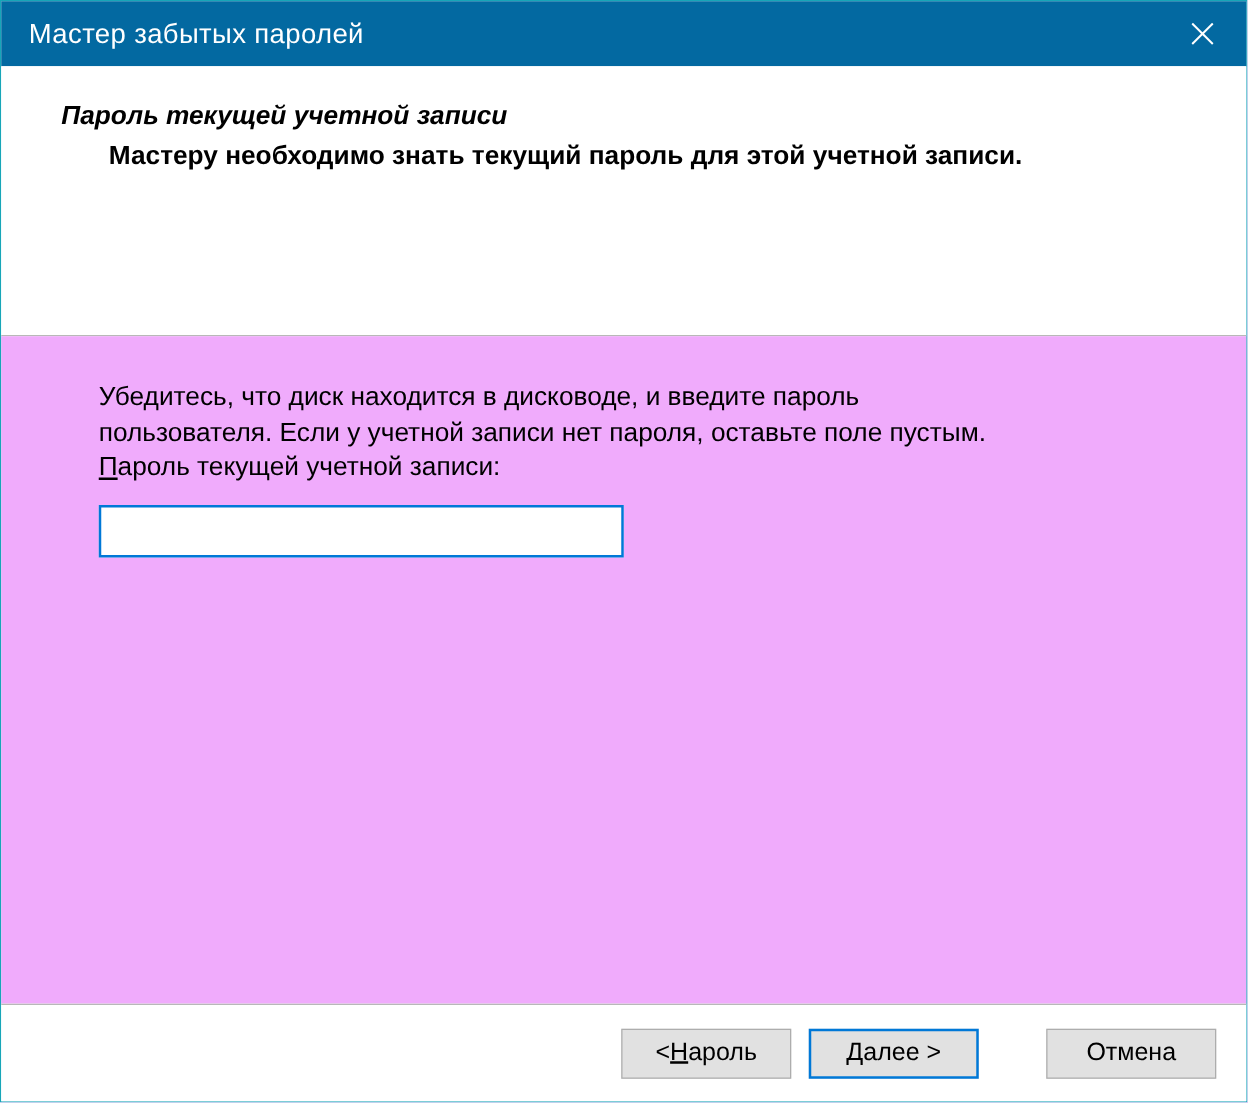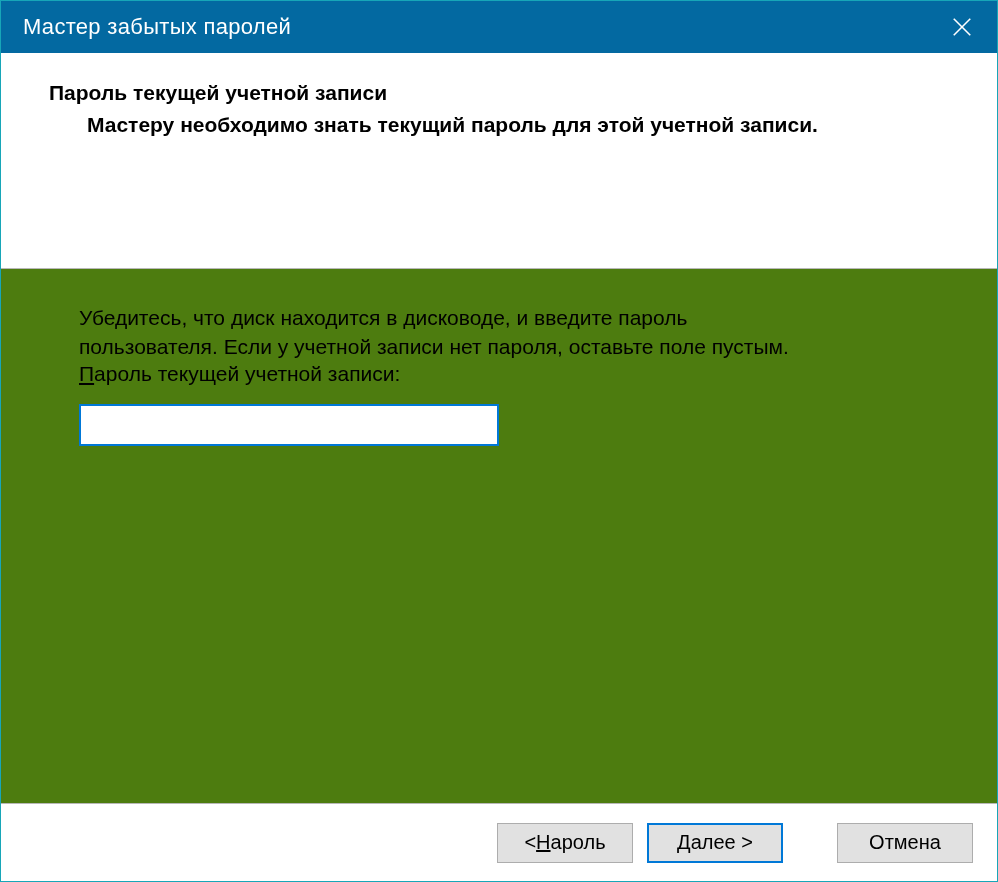--- a/index.html
+++ b/index.html
@@ -53,32 +53,33 @@
       padding: 28px 48px 0 48px;
       background: #ffffff;
       height: 216px;
       border-bottom: 1px solid #b8b8b8;
     }
     .header-title {
       font-size: 21px;
       font-weight: 700;
       color: #000000;
       margin-bottom: 6px;
+      font-style: italic;
     }
     .header-subtitle {
       font-size: 21px;
       font-weight: 700;
       color: #000000;
       padding-left: 38px;
       line-height: 1.35;
     }
     .content-section {
       flex: 1;
       padding: 34px 78px 0 78px;
-      background: #4d7c0f;
+      background: #f0abfc;
     }
     .instruction-text {
       font-size: 21px;
       font-weight: 400;
       color: #000000;
       line-height: 1.4;
       max-width: 720px;
     }
     .field-group {
     }

